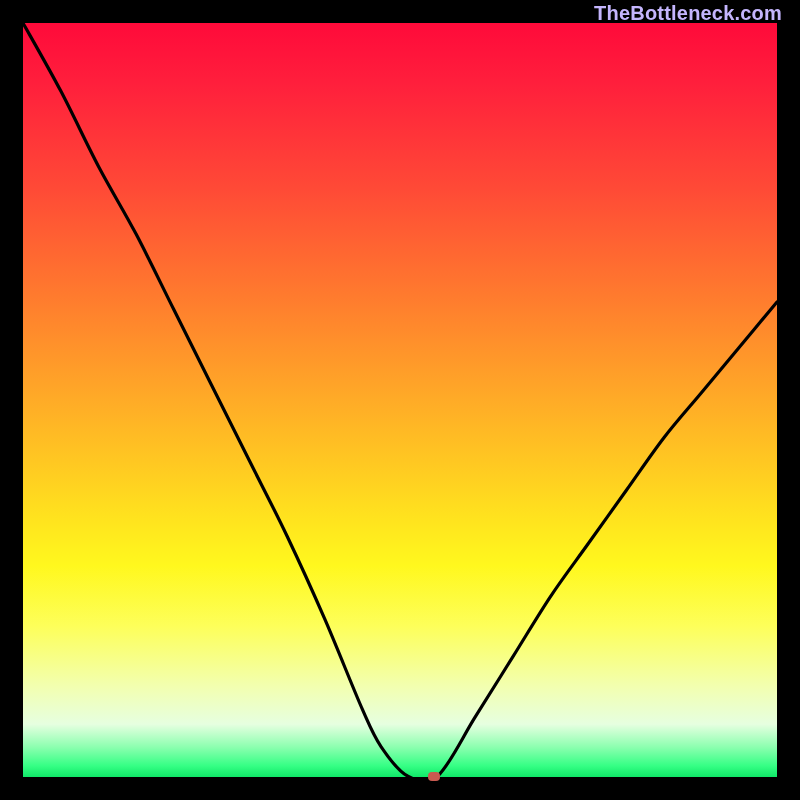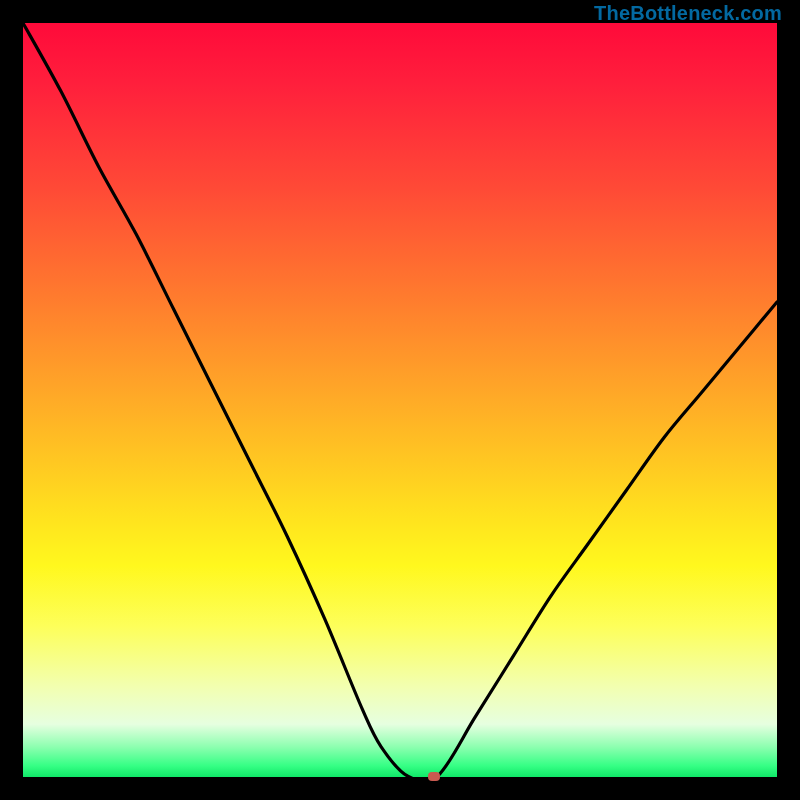--- a/index.html
+++ b/index.html
@@ -43,21 +43,21 @@
       #10e868 100%
     );
   }
   .watermark {
     position: absolute;
     top: 2px;
     right: 18px;
     font-family: Arial, Helvetica, sans-serif;
     font-size: 20px;
     font-weight: 600;
-    color: #0369a1;
+    color: #c4b5fd;
     letter-spacing: 0.2px;
     user-select: none;
   }
   svg.curve {
     position: absolute;
     left: 0;
     top: 0;
     width: 754px;
     height: 754px;
     overflow: visible;

